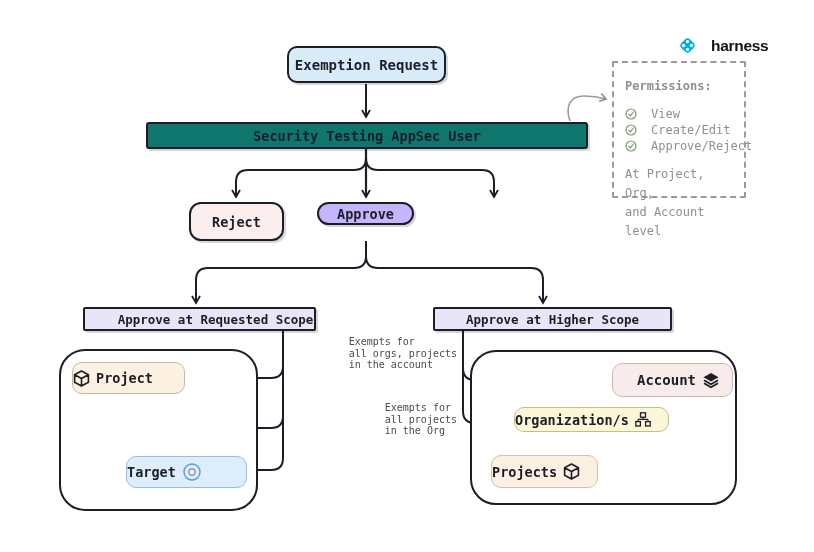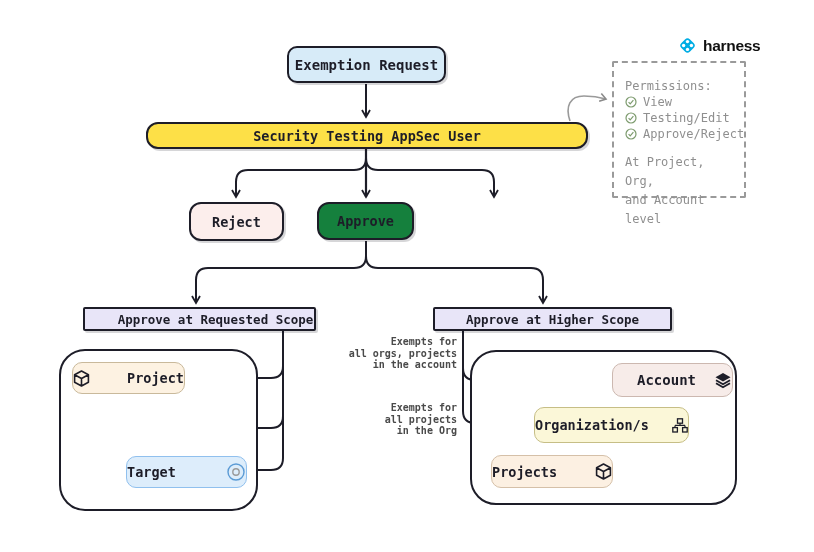--- a/index.html
+++ b/index.html
@@ -25,92 +25,92 @@
     align-items: center;
     justify-content: center;
     border: 2px solid #1d1d28;
     font-weight: bold;
     white-space: nowrap;
   }
   .shadowed { box-shadow: 2px 2px 0 rgba(30,30,40,0.18); text-align: right; }
   .n-exemption { left: 287px; top: 46px; width: 159px; height: 37px;
     background: #d7ebf8; border-radius: 10px; font-size: 14px; }
   .n-appsec { left: 146px; top: 122px; width: 442px; height: 27px;
-    background: #fde047; border-radius: 12px; font-size: 13.5px; }
+    background: #0f766e; border-radius: 3px; font-size: 13.5px; }
   .n-reject { left: 189px; top: 202px; width: 95px; height: 39px;
     background: #fceeec; border-radius: 12px; font-size: 13.5px; }
-  .n-approve { left: 317px; top: 202px; width: 97px; height: 38px;
-    background: #15803d; border-radius: 12px; font-size: 13.5px; }
+  .n-approve { left: 317px; top: 202px; width: 97px; height: 23px;
+    background: #c4b5fd; border-radius: 12px; font-size: 13.5px; }
   .n-cancel { left: 445px; top: 202px; width: 96px; height: 39px;
     background: #dcecf8; border-radius: 12px; font-size: 13.5px; }
   .n-req-scope { left: 83px; top: 307px; width: 233px; height: 24px;
     background: #e8e5f8; border-radius: 2px; font-size: 12.5px; padding-left: 32px; }
   .n-high-scope { left: 433px; top: 307px; width: 239px; height: 24px;
     background: #e8e5f8; border-radius: 2px; font-size: 12.5px; }
   .container-box {
     position: absolute;
     border: 2px solid #1d1d28;
     border-radius: 26px;
     background: #ffffff;
   }
   .c-left { left: 59px; top: 349px; width: 199px; height: 162px; }
   .c-right { left: 470px; top: 350px; width: 267px; height: 155px; }
   .entity {
     position: absolute;
     display: flex;
     align-items: center;
-    justify-content: space-between;
+    justify-content: flex-start;
     gap: 6px;
     font-weight: bold;
     font-size: 13.5px;
     border-radius: 10px;
     white-space: nowrap;
   }
   .e-project { left: 72px; top: 362px; width: 113px; height: 32px;
     background: #fdf2e2; border: 1.5px solid #c9b99b; }
   .e-pipeline { left: 118px; top: 411px; width: 124px; height: 36px;
     background: #ebe8f9; border: 1.5px solid #b7acd8; }
   .e-target { left: 126px; top: 456px; width: 121px; height: 32px;
     background: #ddedfb; border: 1.5px solid #90c0ee; }
   .e-account { left: 612px; top: 363px; width: 121px; height: 34px;
     background: #f7ece9; border: 1.5px solid #ccb8b0; font-size: 14px; padding-left: 24px; }
-  .e-org { left: 514px; top: 407px; width: 155px; height: 36px;
-    background: #fbf7d8; border: 1.5px solid #c6be86; margin-left: 20px; }
-  .e-projects { left: 491px; top: 455px; width: 122px; height: 33px;
+  .e-org { left: 514px; top: 407px; width: 155px; height: 25px;
+    background: #fbf7d8; border: 1.5px solid #c6be86; }
+  .e-projects { left: 491px; top: 455px; width: 107px; height: 33px;
     background: #fcf0e2; border: 1.5px solid #d5c0a8; }
   .note {
     position: absolute;
     font-size: 10px;
-    font-weight: bold;
+    font-weight: normal;
     line-height: 11.5px;
     color: #4a4a4a;
-    text-align: right;
+    text-align: left;
     white-space: pre-line;
   }
   .note-1 { right: 357px; top: 336px; }
   .note-2 { right: 357px; top: 402px; }
   .perm-box {
     position: absolute;
     left: 612px; top: 61px;
     width: 134px; height: 137px;
     border: 2px dashed #9a9a9a;
     border-radius: 2px;
     color: #8f8f8f;
     font-size: 12px;
     padding: 16px 8px 0 11px;
   }
-  .perm-title { margin-bottom: 2px; }
-  .perm-item { display: flex; align-items: center; gap: 6px; margin-bottom: 2px; }
+  .perm-title { margin-bottom: 14px; font-weight: bold; }
+  .perm-item { display: flex; align-items: center; gap: 14px; margin-bottom: 2px; }
   .perm-footer { margin-top: 12px; white-space: pre-line; line-height: 19px; }
   .brand {
     position: absolute;
     left: 678px; top: 36px;
     display: flex;
     align-items: center;
-    gap: 6px;
+    gap: 14px;
   }
   .brand-word {
     font-family: "Liberation Sans", sans-serif;
     font-weight: bold;
     font-size: 15.5px;
     color: #111111;
     letter-spacing: -0.3px;
   }
   .icon { display: inline-flex; flex: none; }
 </style>
@@ -181,21 +181,21 @@
       </span>
       <span>View</span>
     </div>
     <div class="perm-item">
       <span class="icon">
         <svg width="12" height="12" viewBox="0 0 12 12">
             <circle cx="6" cy="6" r="5" fill="none" stroke="#7d9b6e" stroke-width="1.2"></circle>
             <polyline points="3.6,6.2 5.2,7.8 8.4,4.2" fill="none" stroke="#7d9b6e" stroke-width="1.2"></polyline>
           </svg>
       </span>
-      <span>Testing/Edit</span>
+      <span>Create/Edit</span>
     </div>
     <div class="perm-item">
       <span class="icon">
         <svg width="12" height="12" viewBox="0 0 12 12">
             <circle cx="6" cy="6" r="5" fill="none" stroke="#7d9b6e" stroke-width="1.2"></circle>
             <polyline points="3.6,6.2 5.2,7.8 8.4,4.2" fill="none" stroke="#7d9b6e" stroke-width="1.2"></polyline>
           </svg>
       </span>
       <span>Approve/Reject</span>
     </div>

